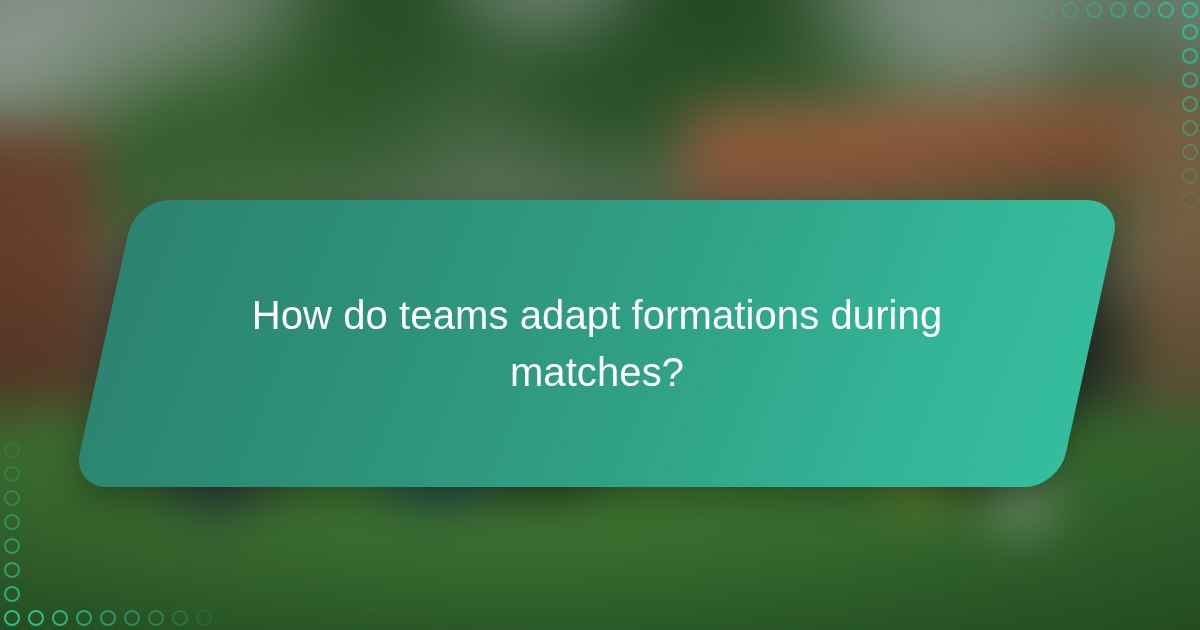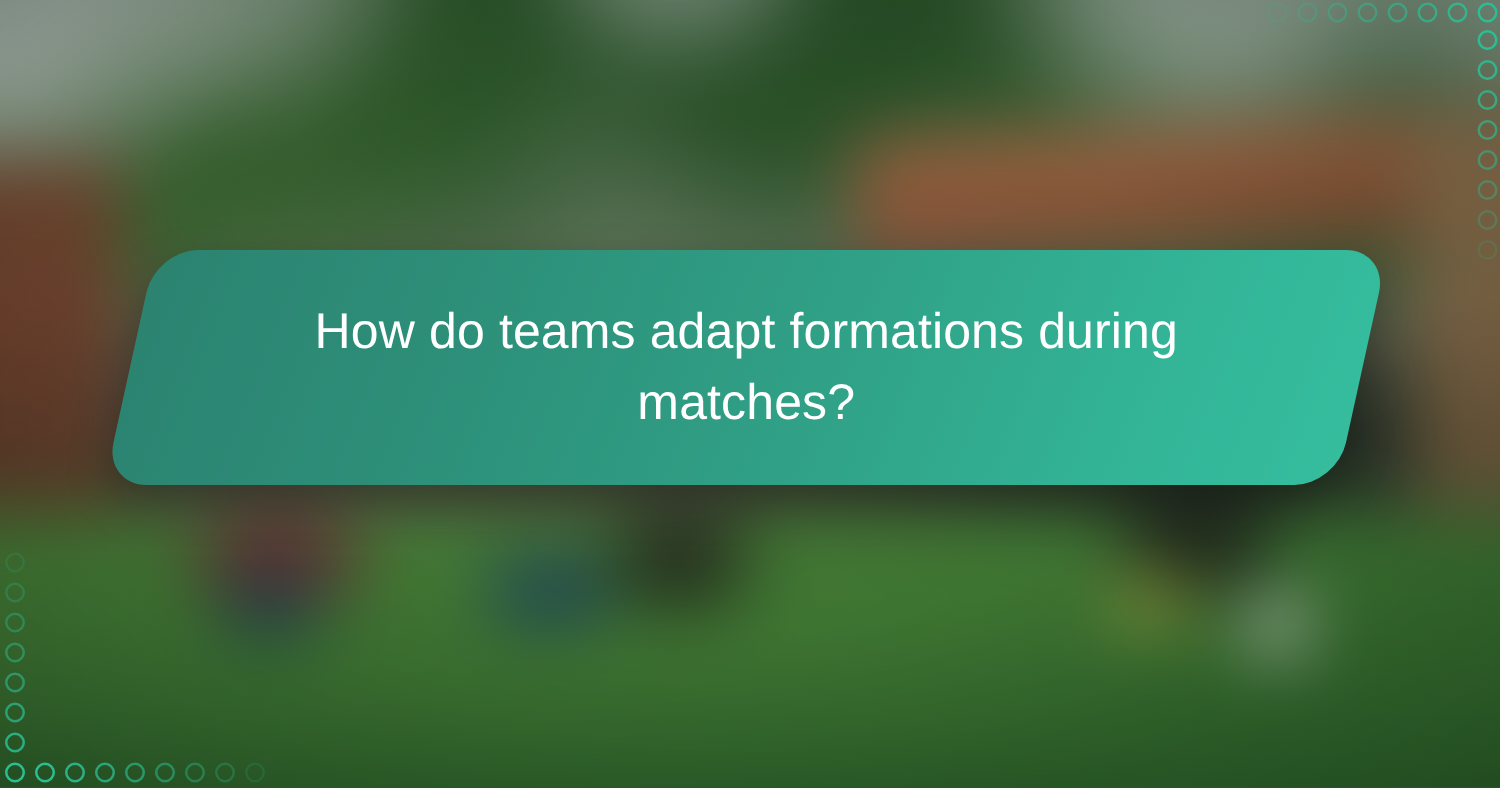--- a/index.html
+++ b/index.html
@@ -126,21 +126,21 @@
   }
   #dots-tr-row { top: 2px; right: 2px; gap: 8px; }
   #dots-tr-col { top: 2px; right: 2px; gap: 8px; }
   #dots-bl-col { left: 4px; bottom: 4px; gap: 8px; }
   #dots-bl-row { left: 4px; bottom: 4px; gap: 8px; }
 
   
   .card-wrap {
     position: absolute;
     left: 104px; top: 200px;
-    width: 986px; height: 188px;
+    width: 986px; height: 287px;
   }
   .card {
     position: absolute; inset: 0;
     transform: skewX(-12.4deg);
     transform-origin: 50% 50%;
     border-radius: 34px;
     background: linear-gradient(100deg, #2b8370 0%, #2d8e78 24%, #30a287 58%, #33b497 82%, #35bd9e 100%);
     box-shadow: 0 14px 34px rgba(0,0,0,0.30);
   }
   .card-text {

